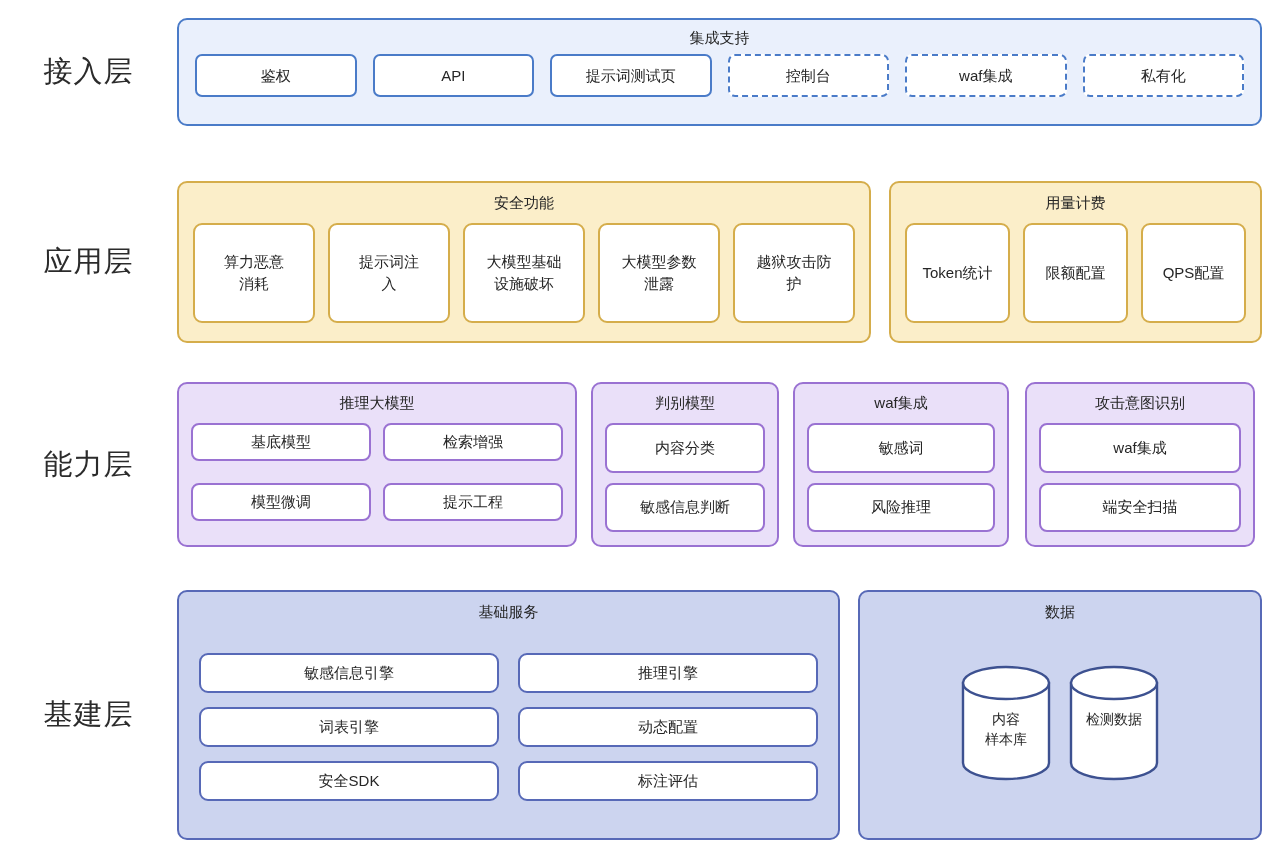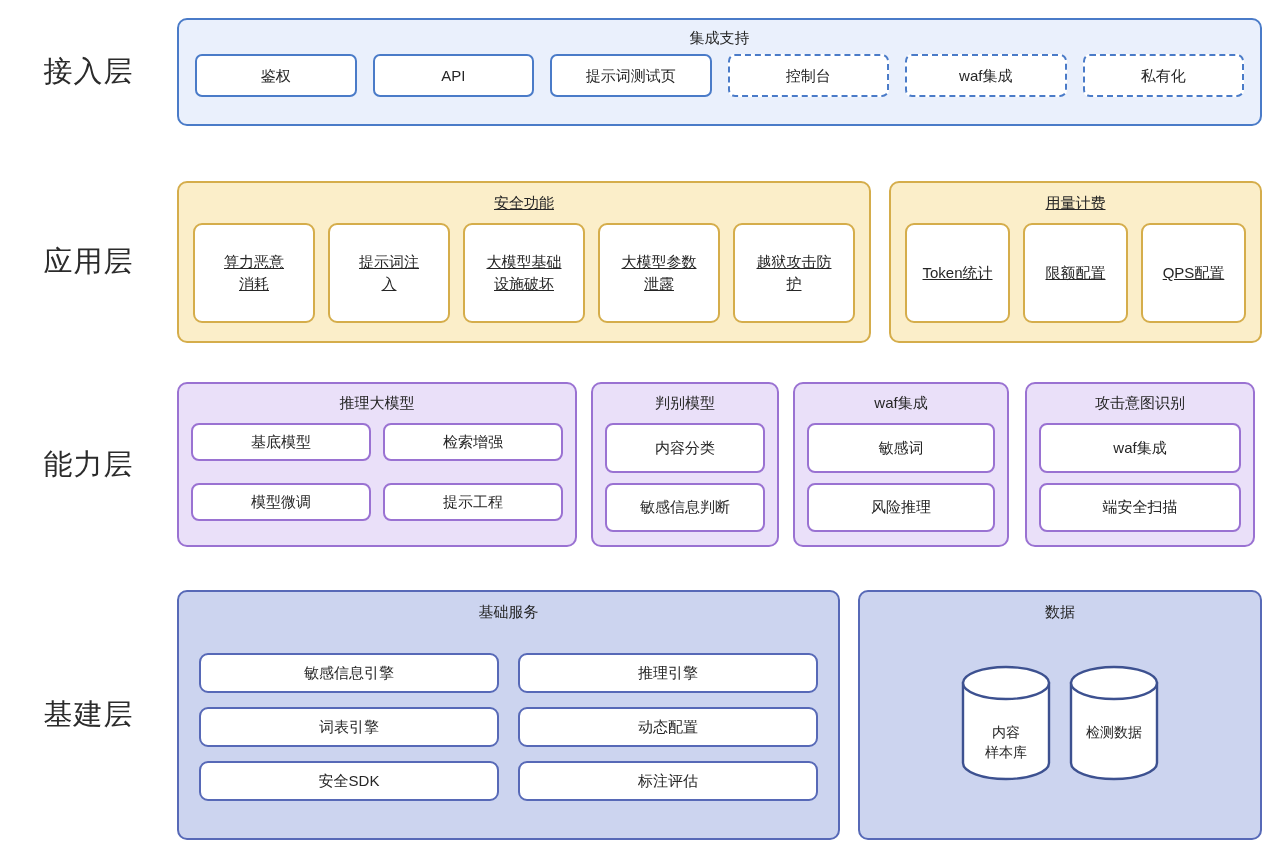--- a/index.html
+++ b/index.html
@@ -83,21 +83,20 @@
     border-radius: 7px;
   }
   .node.blue.dashed { border-style: dashed; border-width: 2px; background: #ffffff; }
 
   
   #row-app { top: 181px; height: 162px; }
   .yellow-panel {
     background: #fbeec9;
     border-color: #d5ad4b;
     height: 162px;
-    text-decoration: underline;
   }
   .yellow-panel.wide  { width: 694px; }
   .yellow-panel.narrow{ width: 373px; margin-left: 18px; }
   .yellow-panel .group-items { gap: 13px; }
   .node.yellow {
     border-color: #d5ad4b;
     height: 100px;
     border-radius: 9px;
   }
 
@@ -148,21 +147,21 @@
     display: flex;
     align-items: center;
     justify-content: center;
     gap: 16px;
     padding-bottom: 8px;
   }
   .cylinder { position: relative; width: 92px; height: 116px; }
   .cylinder svg { position: absolute; inset: 0; width: 100%; height: 100%; }
   .cyl-label {
     position: absolute;
-    left: 0; right: 0; top: 57px;
+    left: 0; right: 0; top: 44px;
     text-align: center;
     font-size: 14px;
     line-height: 20px;
     color: #262626;
     white-space: pre-line;
   }
 </style>
 </head>
 <body>
 

